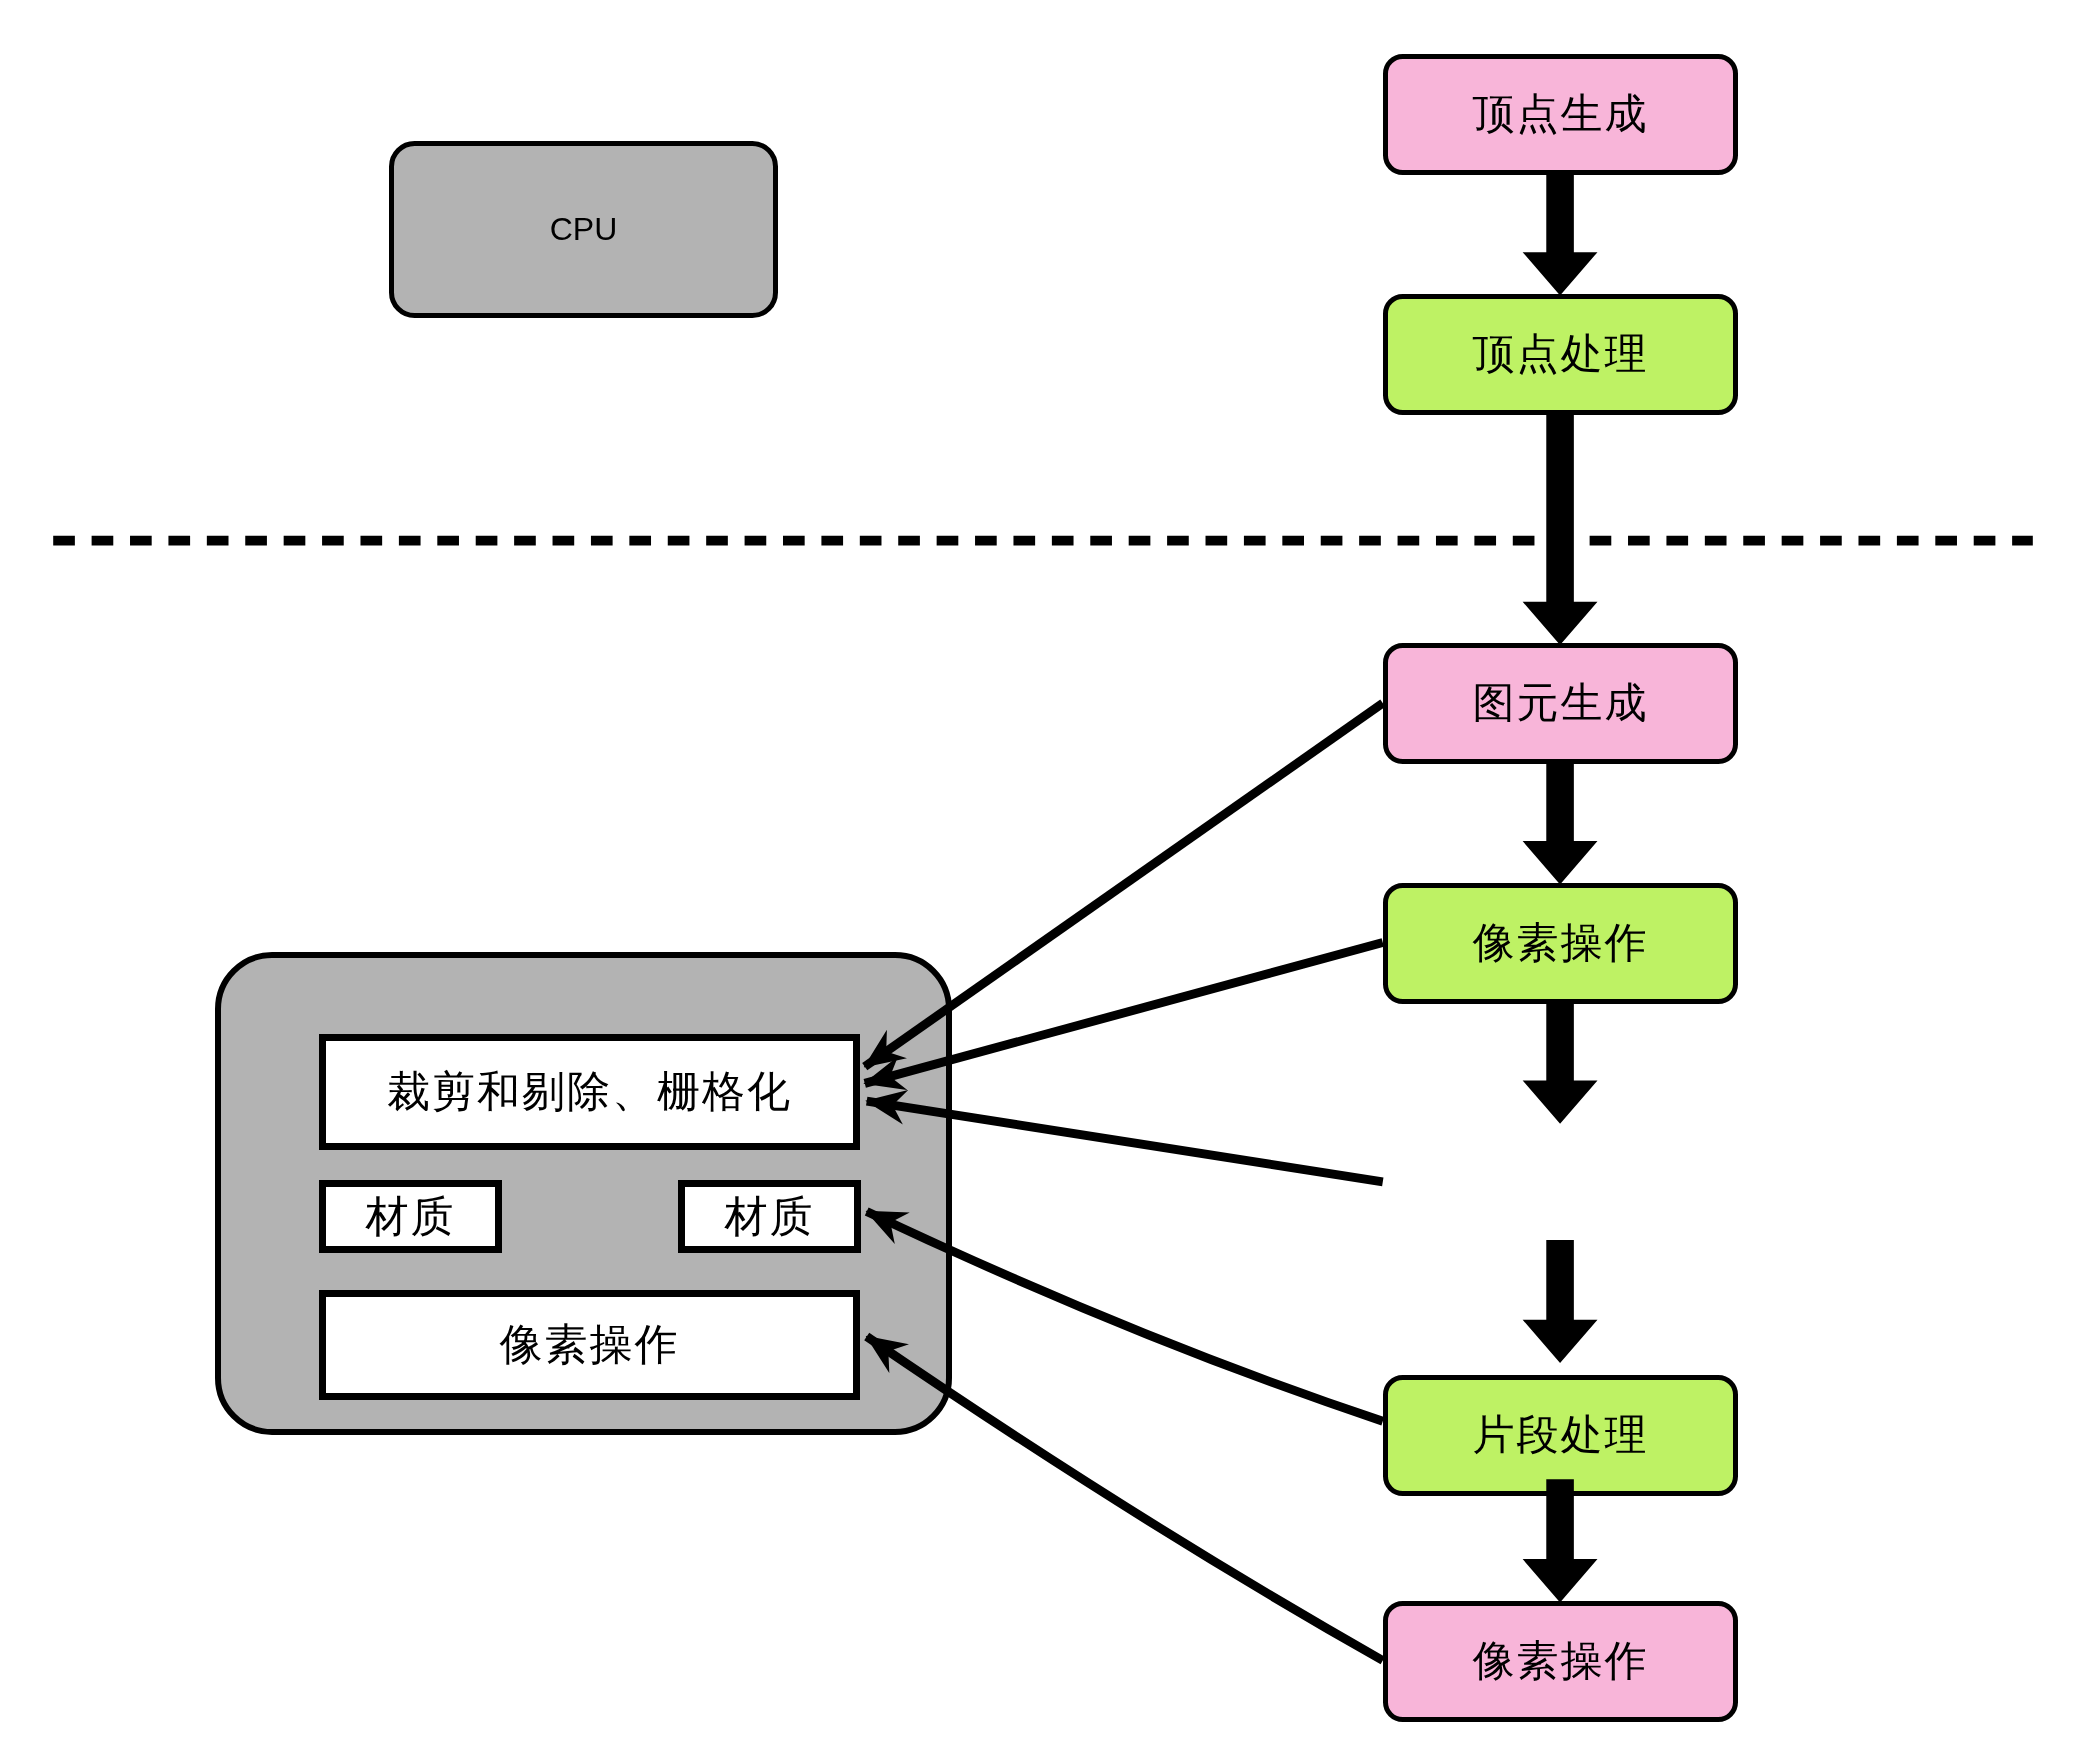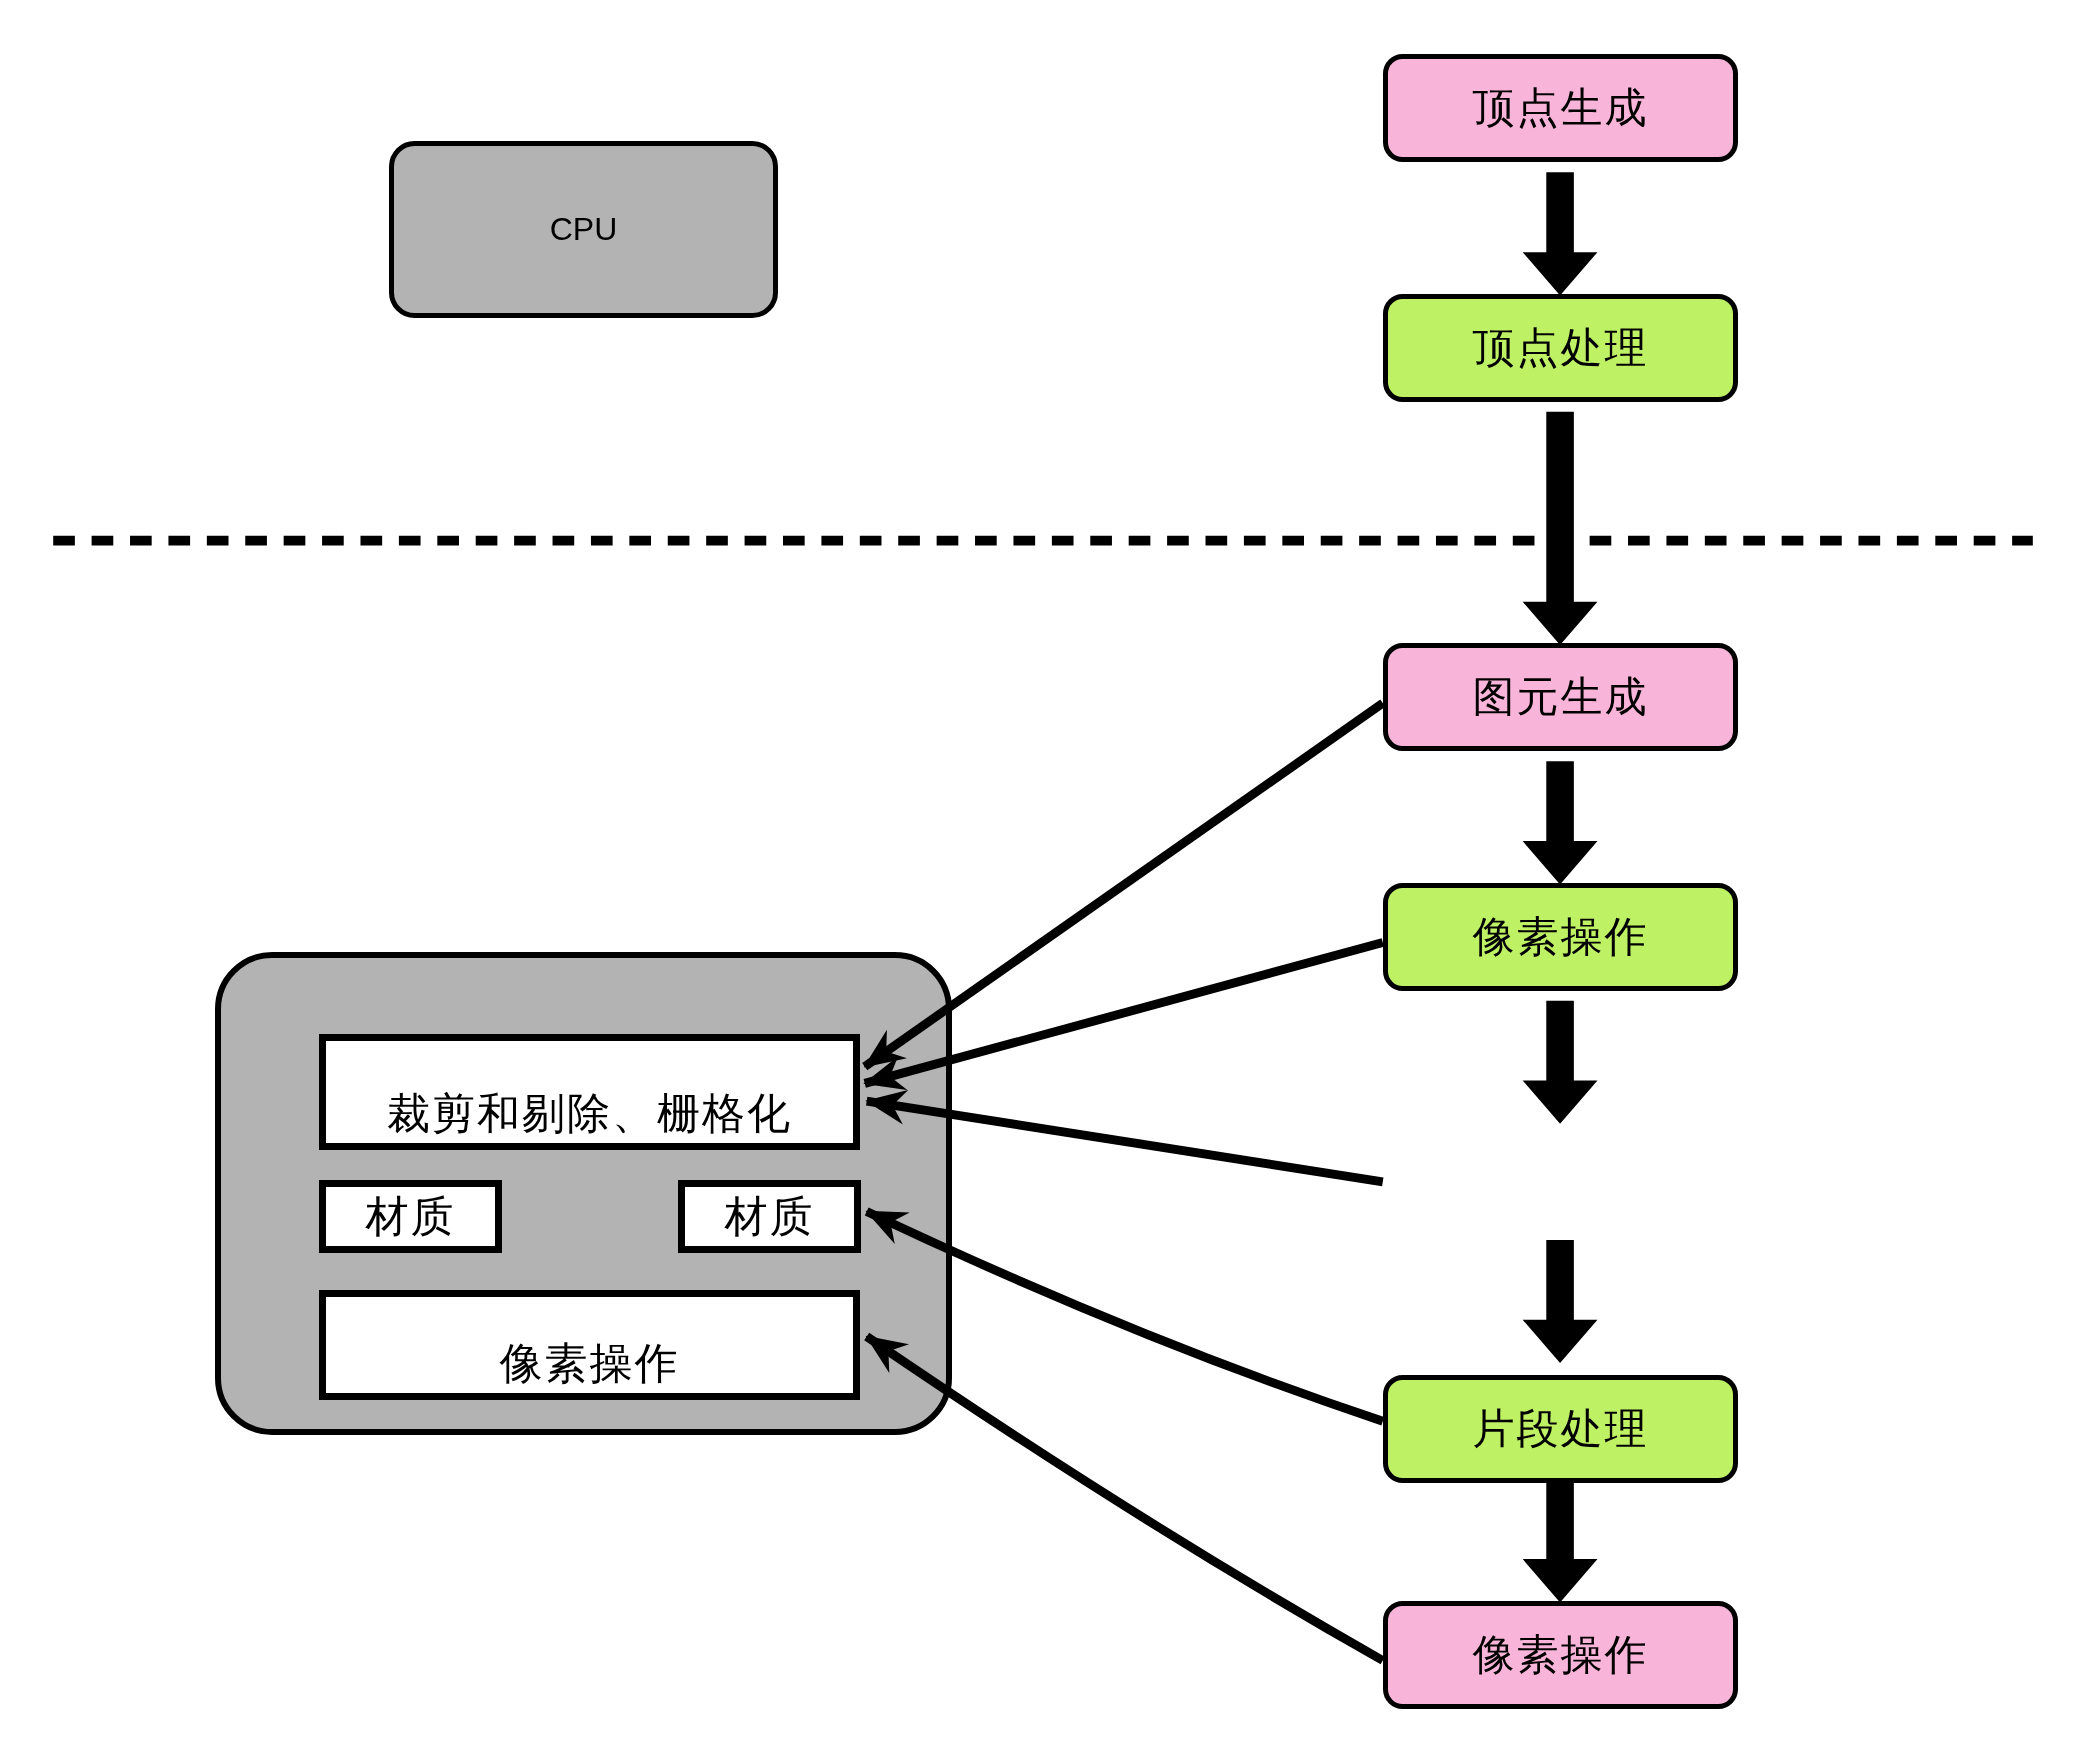--- a/index.html
+++ b/index.html
@@ -25,40 +25,40 @@
   }
   .cpu-box {
     left: 389px; top: 141px;
     width: 389px; height: 177px;
     background: #b3b3b3;
     border-radius: 25.6px;
     font-size: 32px;
   }
   .pipeline-box {
     left: 1383px;
-    width: 355px; height: 108px;
+    width: 355px; height: 121px;
     border-radius: 19.7px;
     font-size: 42px;
     letter-spacing: 2px;
   }
   .pink { background: #f8b5d9; }
   .teal { background: #bef264; }
   .hw-container {
     position: absolute;
     left: 215px; top: 952px;
     width: 737px; height: 483px;
     background: #b3b3b3;
     border: 6.9px solid #000000;
     border-radius: 57px;
     z-index: 1;
   }
   .white-box {
     position: absolute;
     display: flex;
-    align-items: flex-end;
+    align-items: center;
     justify-content: center;
     background: #ffffff;
     border: 7.9px solid #000000;
     font-size: 43px;
     letter-spacing: 2px;
     z-index: 2;
   }
   .wb-clip  { left: 319px; top: 1034px; width: 541px; height: 116px; }
   .wb-tex-l { left: 319px; top: 1180px; width: 183px; height: 73px; }
   .wb-tex-r { left: 678px; top: 1180px; width: 183px; height: 73px; }

